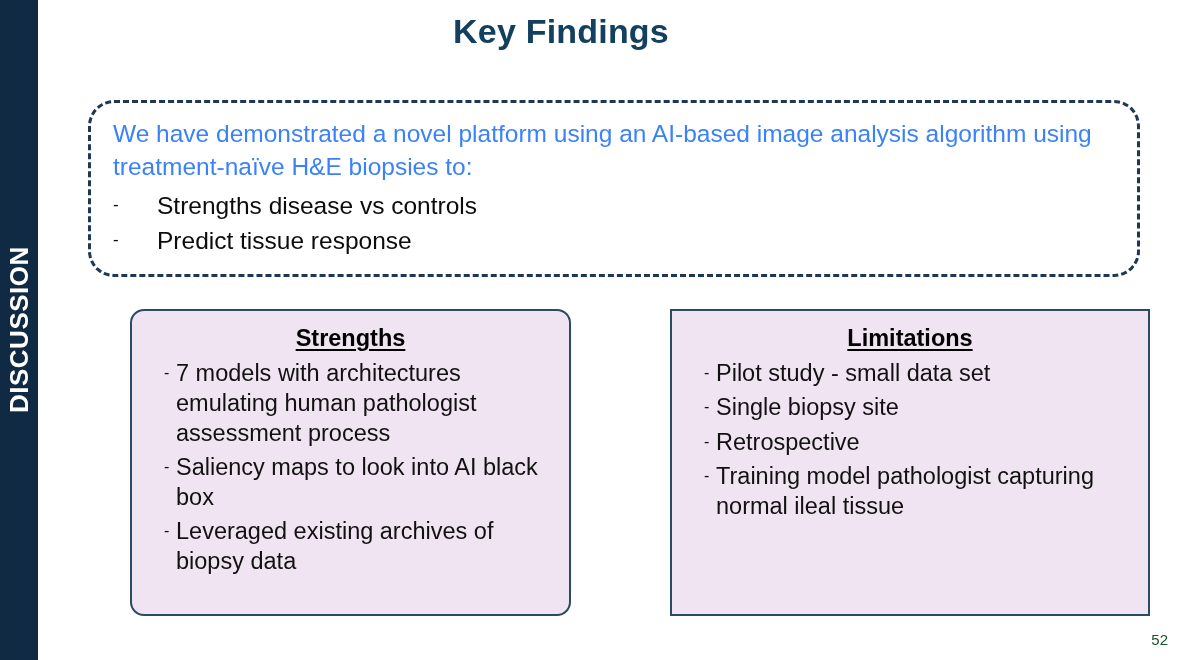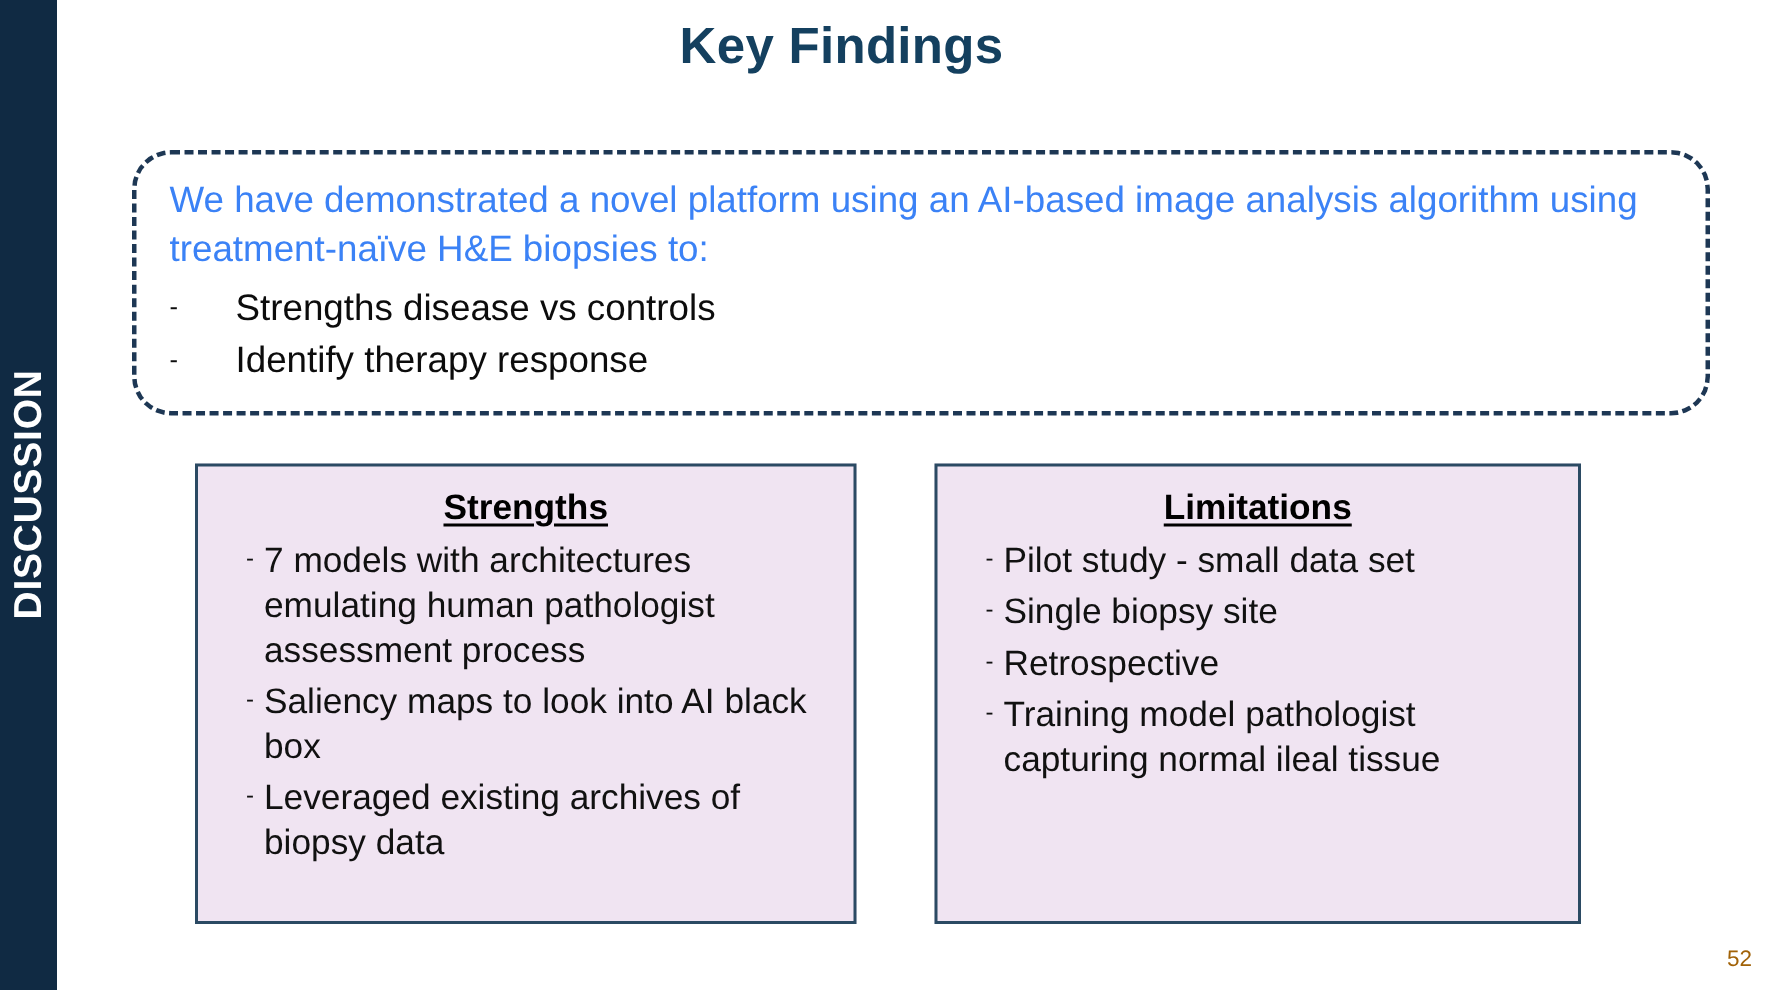--- a/index.html
+++ b/index.html
@@ -95,22 +95,22 @@
   
   .panel {
     position: absolute;
     top: 309px;
     height: 307px;
     box-sizing: border-box;
     background: #f0e4f2;
     border: 2px solid #2b4a63;
     padding: 14px 10px 0 10px;
   }
-  .panel-strengths { left: 130px; width: 441px; }
-  .panel-limitations { left: 623px; width: 431px; }
+  .panel-strengths { left: 130px; width: 441px; border-radius: 14px; }
+  .panel-limitations { left: 670px; width: 480px; }
 
   .panel-heading {
     text-align: center;
     font-size: 23.5px;
     font-weight: bold;
     color: #000000;
     text-decoration: underline;
     text-underline-offset: 3px;
     margin: 0 0 6px 0;
   }
@@ -136,42 +136,42 @@
     box-sizing: border-box;
   }
   .panel-list .item-text { flex: 1 1 auto; }
 
   
   .page-number {
     position: absolute;
     right: 16px;
     bottom: 12px;
     font-size: 15px;
-    color: #a16207;
+    color: #14532d;
   }
 </style>
 </head>
 <body>
 
 <div class="sidebar">
   <div class="sidebar-label">DISCUSSION</div>
 </div>
 
 <div class="slide-title">Key Findings</div>
 
 <div class="summary-box">
   <p class="summary-text">We have demonstrated a novel platform using an AI-based image analysis algorithm using treatment-naïve H&amp;E biopsies to:</p>
   <ul class="summary-list">
     <li>
       <span class="dash">-</span>
       <span class="item-text">Strengths disease vs controls</span>
     </li>
     <li>
       <span class="dash">-</span>
-      <span class="item-text">Identify therapy response</span>
+      <span class="item-text">Predict tissue response</span>
     </li>
   </ul>
 </div>
 
 <div class="panel panel-strengths">
   <div class="panel-heading">Strengths</div>
   <ul class="panel-list">
     <li>
       <span class="dash">-</span>
       <span class="item-text">7 models with architectures emulating human pathologist assessment process</span>

